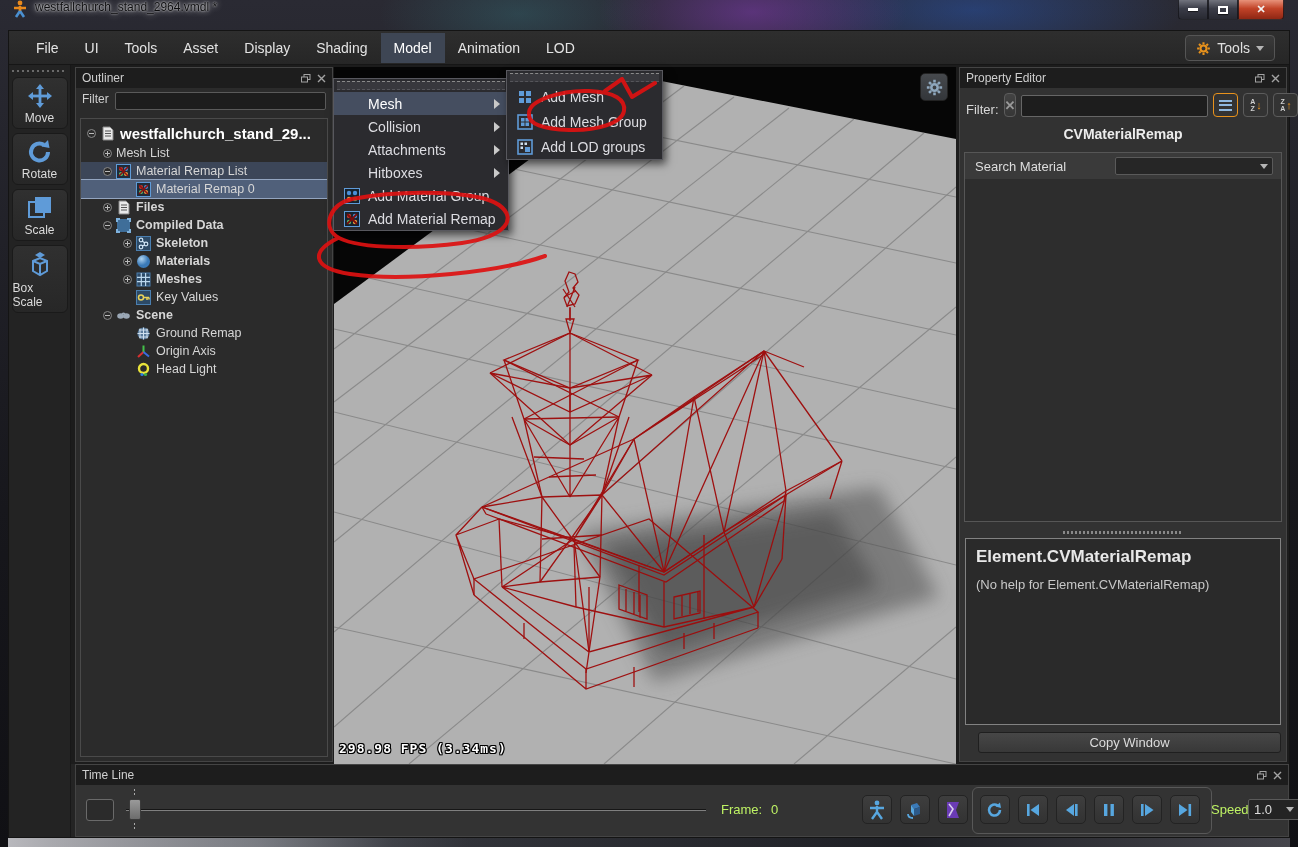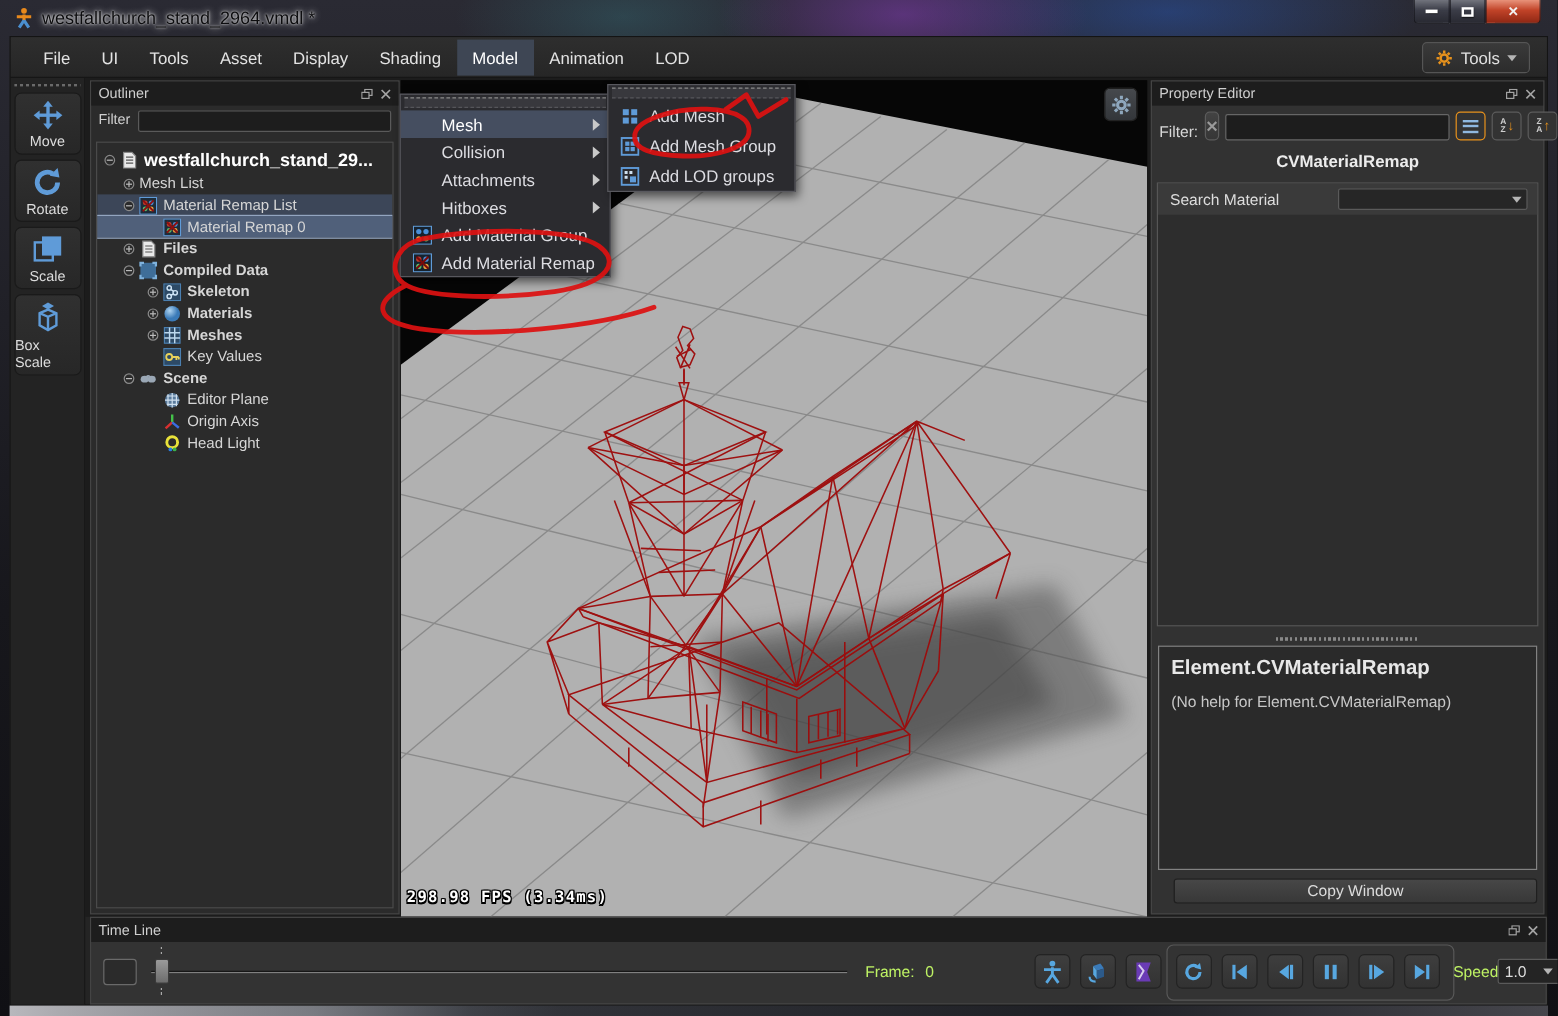--- a/index.html
+++ b/index.html
@@ -11,22 +11,22 @@
     position:absolute; inset:0;
     background:
       radial-gradient(220px 90px at 58% 12px, rgba(130,60,180,.55), transparent 70%),
       radial-gradient(300px 90px at 75% 10px, rgba(40,90,190,.45), transparent 70%),
       radial-gradient(200px 80px at 40% 14px, rgba(60,150,160,.25), transparent 70%),
       radial-gradient(300px 200px at 20% 100%, rgba(200,210,220,.25), transparent 70%),
       linear-gradient(180deg, #2a2a33 0%, #17171c 60%, #101014 100%);
   }
   .titlebar {
     position:absolute; left:0; top:0; right:0; height:30px;
-    display:flex; align-items:center; padding-left:12px;
-    color:#0d0d0f; font-size:15px;
+    display:flex; align-items:flex-start; padding-left:12px;
+    color:#0d0d0f; font-size:12px;
     text-shadow:0 0 6px rgba(255,255,255,.9), 0 0 2px rgba(255,255,255,.9);
   }
   .title-ico { width:16px; height:18px; margin-right:7px; }
   .win-btns { position:absolute; top:0; right:14px; display:flex; }
   .win-btn {
     width:30px; height:20px; border:1px solid rgba(20,20,25,.8); border-top:none;
     background:linear-gradient(180deg, rgba(200,205,215,.45), rgba(90,95,110,.35) 45%, rgba(40,42,50,.45));
     display:flex; align-items:center; justify-content:center;
     color:#f2f2f2; font-size:11px; font-weight:bold;
   }
@@ -416,21 +416,21 @@
           <span>Scene</span>
         </div>
         <div class="trow lvl2">
           <span class="exp none"></span>
           <span class="ti">
               <svg viewBox="0 0 15 15">
                 <circle cx="7.5" cy="7.5" r="6" fill="#5a7b9c"></circle>
                 <path d="M1.5 7.5 H13.5 M7.5 1.5 V13.5 M3 4 H12 M3 11 H12 M4 2.5 V12.5 M11 2.5 V12.5" stroke="#cfe0ef" stroke-width="1"></path>
               </svg>
             </span>
-          <span>Editor Plane</span>
+          <span>Ground Remap</span>
         </div>
         <div class="trow lvl2">
           <span class="exp none"></span>
           <span class="ti">
               <svg viewBox="0 0 15 15">
                 <path d="M7.5 8 L7.5 1.5" stroke="#44c24a" stroke-width="2"></path>
                 <path d="M7.5 8 L2 13" stroke="#d83030" stroke-width="2"></path>
                 <path d="M7.5 8 L13 12.5" stroke="#3a6de0" stroke-width="2"></path>
               </svg>
             </span>

